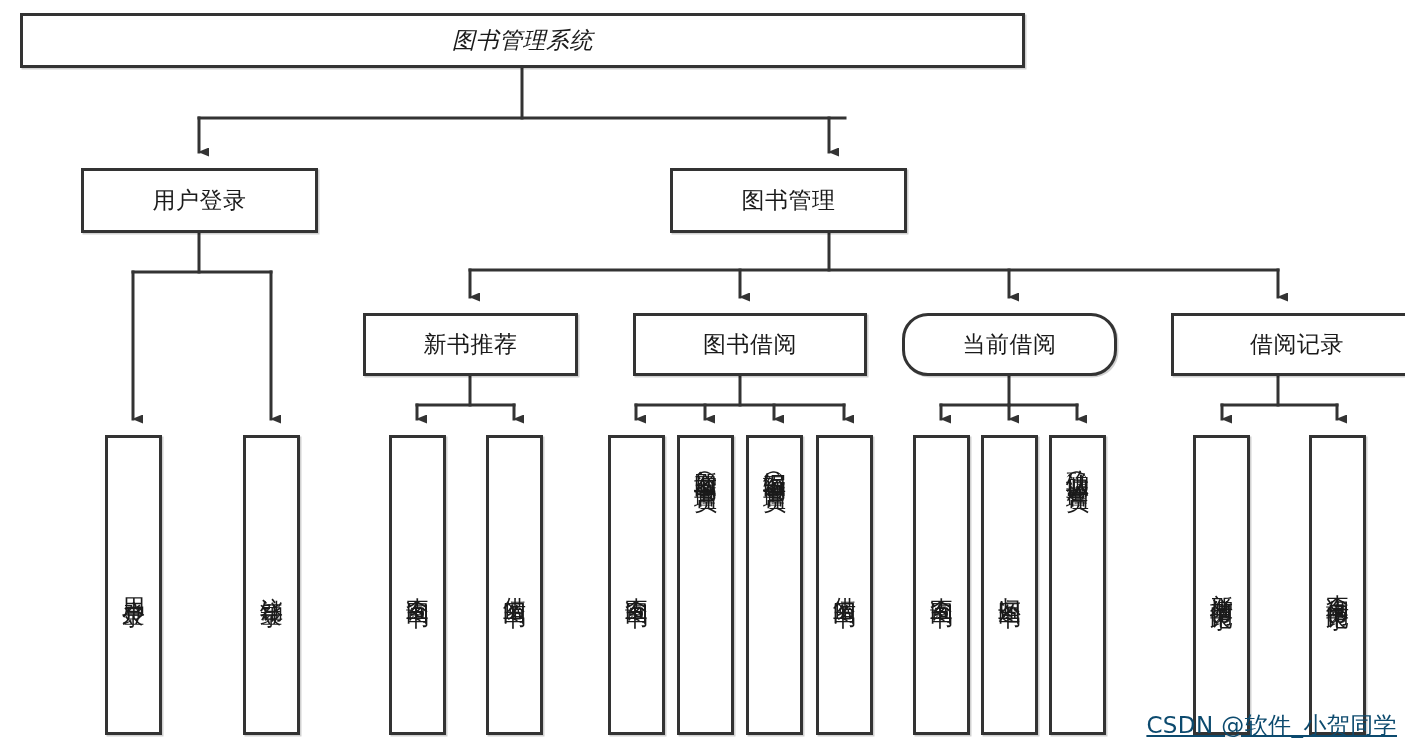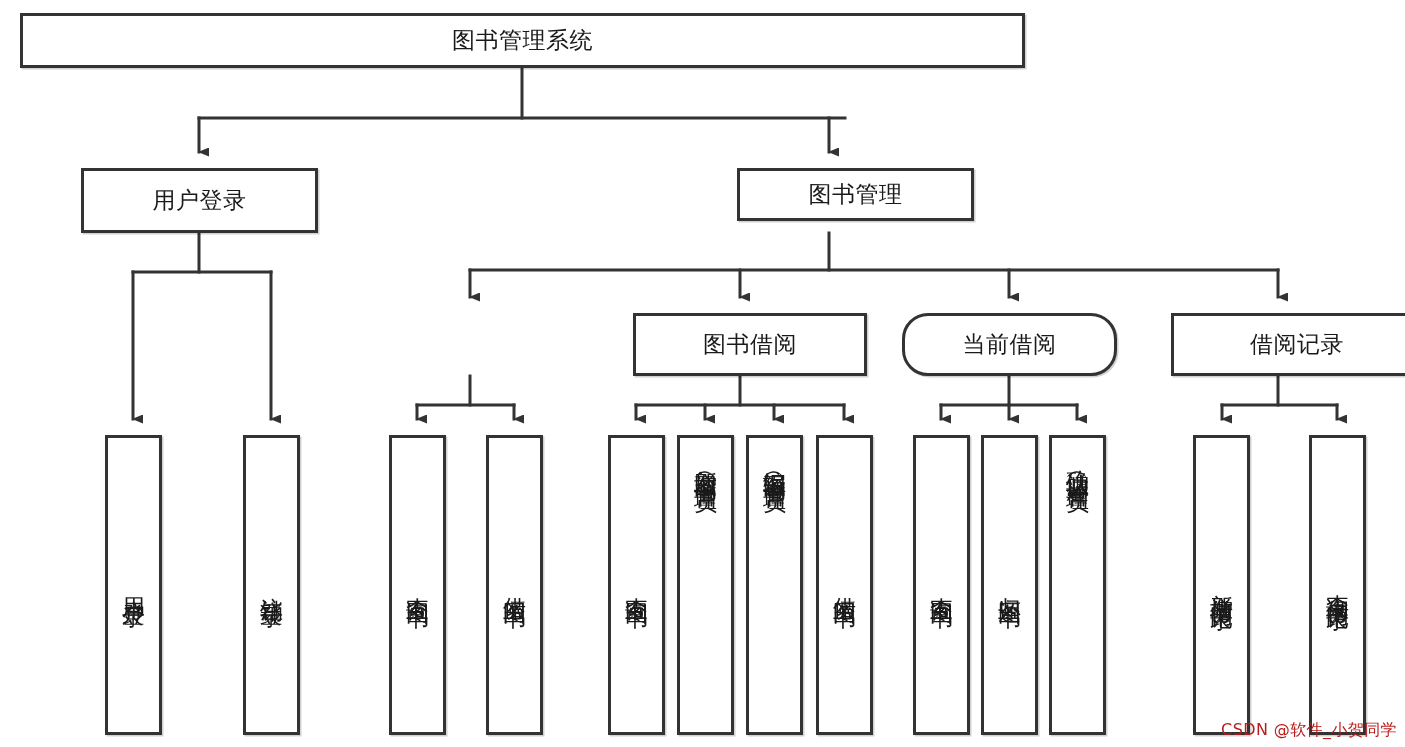--- a/index.html
+++ b/index.html
@@ -59,25 +59,26 @@
     max-height: 268px;
   }
   .node-box.leaf.centered {
     align-items: center;
     padding-top: 0;
   }
   #watermark {
     position: absolute;
     right: 8px;
     bottom: 6px;
-    font-size: 16px;
-    color: #b91c1c;
+    font-size: 23px;
+    color: #0c4a6e;
     letter-spacing: 0.4px;
     user-select: none;
     white-space: nowrap;
+    text-decoration: underline;
   }
 </style>
 </head>
 <body>
 
 <div id="diagram-root">
 
   <svg id="diagram-svg" viewBox="0 0 1405 747" xmlns="http://www.w3.org/2000/svg">
     <defs>
       <marker id="arrowhead" markerWidth="9" markerHeight="11" refX="4.5" refY="10" orient="auto" markerUnits="userSpaceOnUse">
@@ -122,31 +123,34 @@
       <path d="M1009,405 L1009,419" marker-end="url(#arrowhead)"></path>
       <path d="M1077,405 L1077,419" marker-end="url(#arrowhead)"></path>
 
       <path d="M1278,376 L1278,405"></path>
       <path d="M1222,405 L1337,405"></path>
       <path d="M1222,405 L1222,419" marker-end="url(#arrowhead)"></path>
       <path d="M1337,405 L1337,419" marker-end="url(#arrowhead)"></path>
     </g>
   </svg>
 
-  <div class="node-box" style="left:20px; top:13px; width:1005px; height:55px;">
+  <div class="node-box" style="left:20px; top:13px; width:1005px; height:55px;font-style:italic;">
     <span class="node-label">图书管理系统</span>
   </div>
 
   <div class="node-box" style="left:81px; top:168px; width:237px; height:65px;">
     <span class="node-label">用户登录</span>
   </div>
-  <div class="node-box" style="left:737px; top:168px; width:237px; height:53px;">
+  <div class="node-box" style="left:670px; top:168px; width:237px; height:65px;">
     <span class="node-label">图书管理</span>
   </div>
 
+  <div class="node-box" style="left:363px; top:313px; width:215px; height:63px;">
+    <span class="node-label">新书推荐</span>
+  </div>
   <div class="node-box" style="left:633px; top:313px; width:234px; height:63px;">
     <span class="node-label">图书借阅</span>
   </div>
   <div class="node-box" style="left:902px; top:313px; width:215px; height:63px;border-radius:26px;">
     <span class="node-label">当前借阅</span>
   </div>
   <div class="node-box" style="left:1171px; top:313px; width:252px; height:63px;">
     <span class="node-label">借阅记录</span>
   </div>
 

